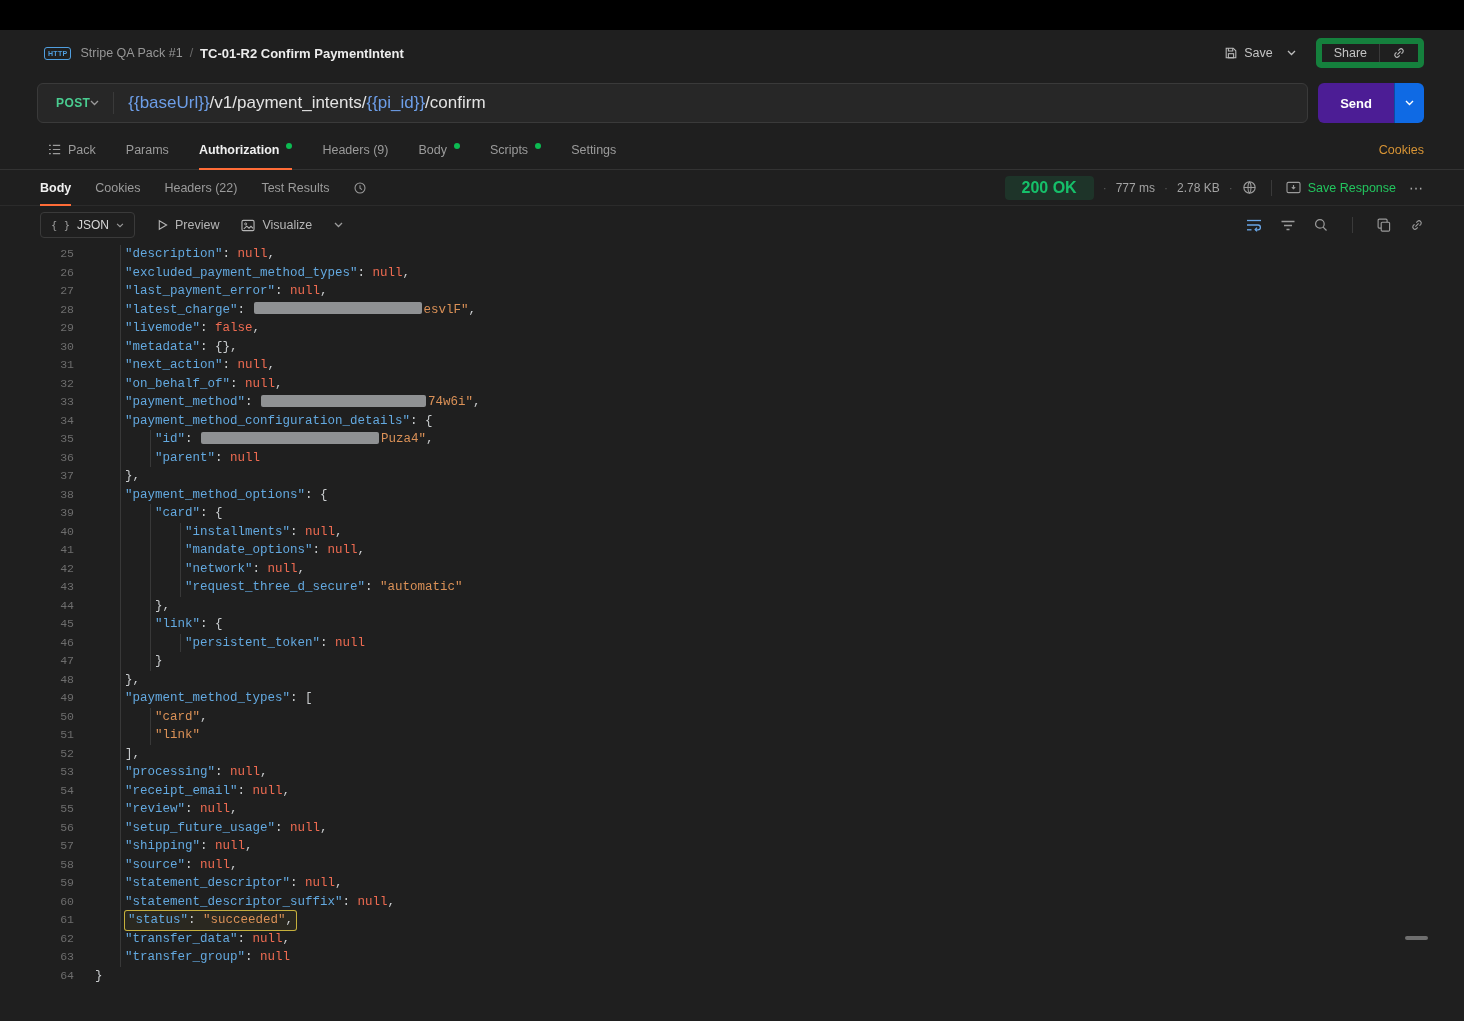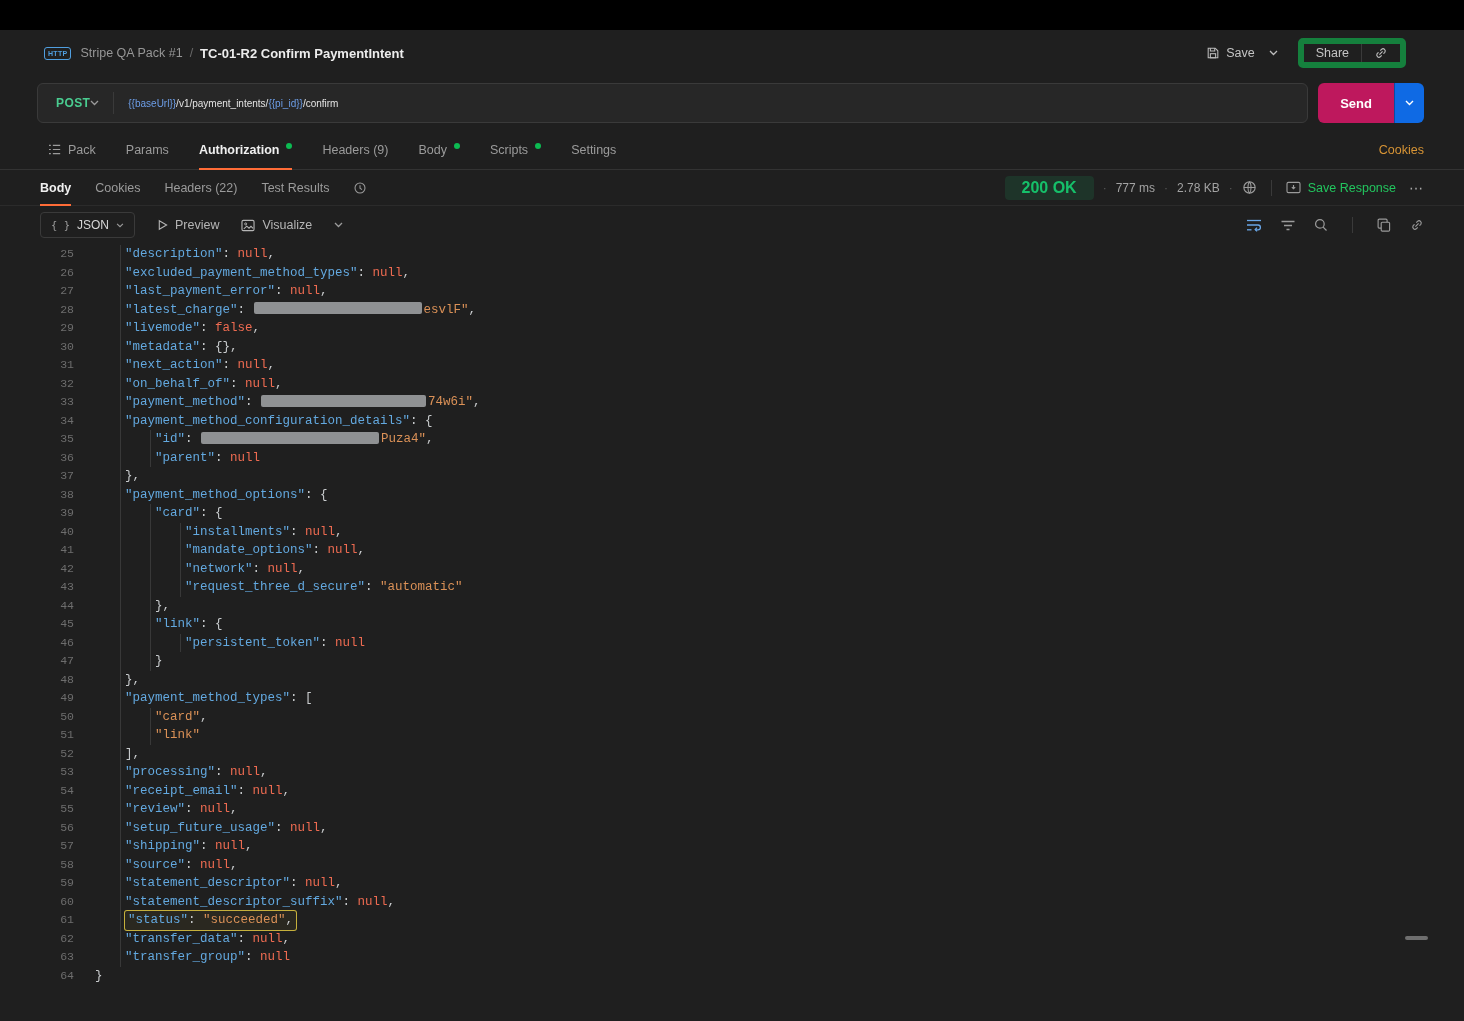--- a/index.html
+++ b/index.html
@@ -1,39 +1,39 @@
 <!DOCTYPE html>
 <html><head>
 <meta charset="utf-8">
 <style>
   *{margin:0;padding:0;box-sizing:border-box}
   html,body{width:1464px;height:1021px}
   body{background:#1f1f1f;font-family:"Liberation Sans",sans-serif;color:#cfcfcf;overflow:hidden;position:relative}
   svg{display:block}
   button{font-family:inherit}
   .topstrip{height:30px;background:#000}
-  .app-header{height:46px;display:flex;align-items:center;padding:0 58px 0 44px}
+  .app-header{height:46px;display:flex;align-items:center;padding:0 40px 0 44px}
   .http-badge{font-size:7px;font-weight:700;color:#509fe0;border:1px solid #509fe0;border-radius:3px;padding:2px 3px;margin-right:9px;letter-spacing:.3px}
   .crumb{font-size:12.5px;color:#969696;cursor:pointer}
   .crumb-sep{margin:0 7px;color:#6a6a6a;font-size:12.5px}
   .crumb-title{font-size:13px;font-weight:700;color:#ededed}
   .header-right{margin-left:auto;display:flex;align-items:center;gap:2px}
   .ghost{display:flex;align-items:center;gap:6px;background:none;border:none;color:#c4c4c4;font-size:12.5px;cursor:pointer;padding:6px 6px}
   .share-group{display:flex;align-items:center;border:6px solid #15803d;border-radius:5px;height:30px;margin-left:12px;overflow:hidden}
   .share-group button{background:none;border:none;color:#c4c4c4;font-size:12.5px;padding:0 12px;cursor:pointer;height:100%;display:flex;align-items:center}
   .vdiv{width:1px;height:100%;background:#3a3a3a}
   .url-row{height:54px;display:flex;align-items:center;gap:10px;padding:0 40px 0 37px}
   .urlbar{flex:1;display:flex;align-items:center;height:40px;background:#272727;border:1px solid #3a3a3a;border-radius:6px}
   .method{display:flex;align-items:center;padding:0 14px 0 18px;cursor:pointer;background:none;border:none}
   .method-label{color:#49cc90;font-weight:700;font-size:12px;letter-spacing:.4px}
   .url-div{width:1px;height:22px;background:#3a3a3a;margin-right:14px}
-  .url-text{font-size:10px;color:#e3e3e3;white-space:nowrap}
+  .url-text{font-size:17px;color:#e3e3e3;white-space:nowrap}
   .url-var{color:#6d9ee8}
   .send-btn{display:flex;align-items:stretch;height:40px;border-radius:6px;overflow:hidden}
-  .send-main{background:#be185d;color:#fff;font-size:13px;font-weight:600;border:none;padding:0 22px;cursor:pointer}
+  .send-main{background:#4c1d95;color:#fff;font-size:13px;font-weight:600;border:none;padding:0 22px;cursor:pointer}
   .send-chev{background:#0f6ae4;border:none;border-left:1px solid rgba(0,0,0,.28);width:30px;display:flex;align-items:center;justify-content:center;cursor:pointer}
   .req-tabs{height:40px;display:flex;align-items:center;gap:30px;padding:0 40px 0 48px;border-bottom:1px solid #333}
   .tab{display:flex;align-items:center;gap:7px;font-size:12.5px;color:#9b9b9b;cursor:pointer;height:100%;position:relative}
   .tab.active{color:#f0f0f0;font-weight:600}
   .tab.active::after{content:"";position:absolute;left:0;right:0;bottom:-1px;height:2px;background:#ff6c37}
   .dot{width:6px;height:6px;border-radius:50%;background:#0cbb52;transform:translateY(-4px)}
   .cookies-link{margin-left:auto;color:#d79435;font-size:12.5px;cursor:pointer;background:none;border:none}
   .resp-tabs{height:36px;display:flex;align-items:center;gap:24px;padding:0 40px;border-bottom:1px solid #2b2b2b}
   .resp-right{margin-left:auto;display:flex;align-items:center;gap:9px}
   .status-pill{color:#16c06a;background:rgba(22,192,106,.13);font-size:16px;font-weight:700;padding:3px 17px;border-radius:4px}

